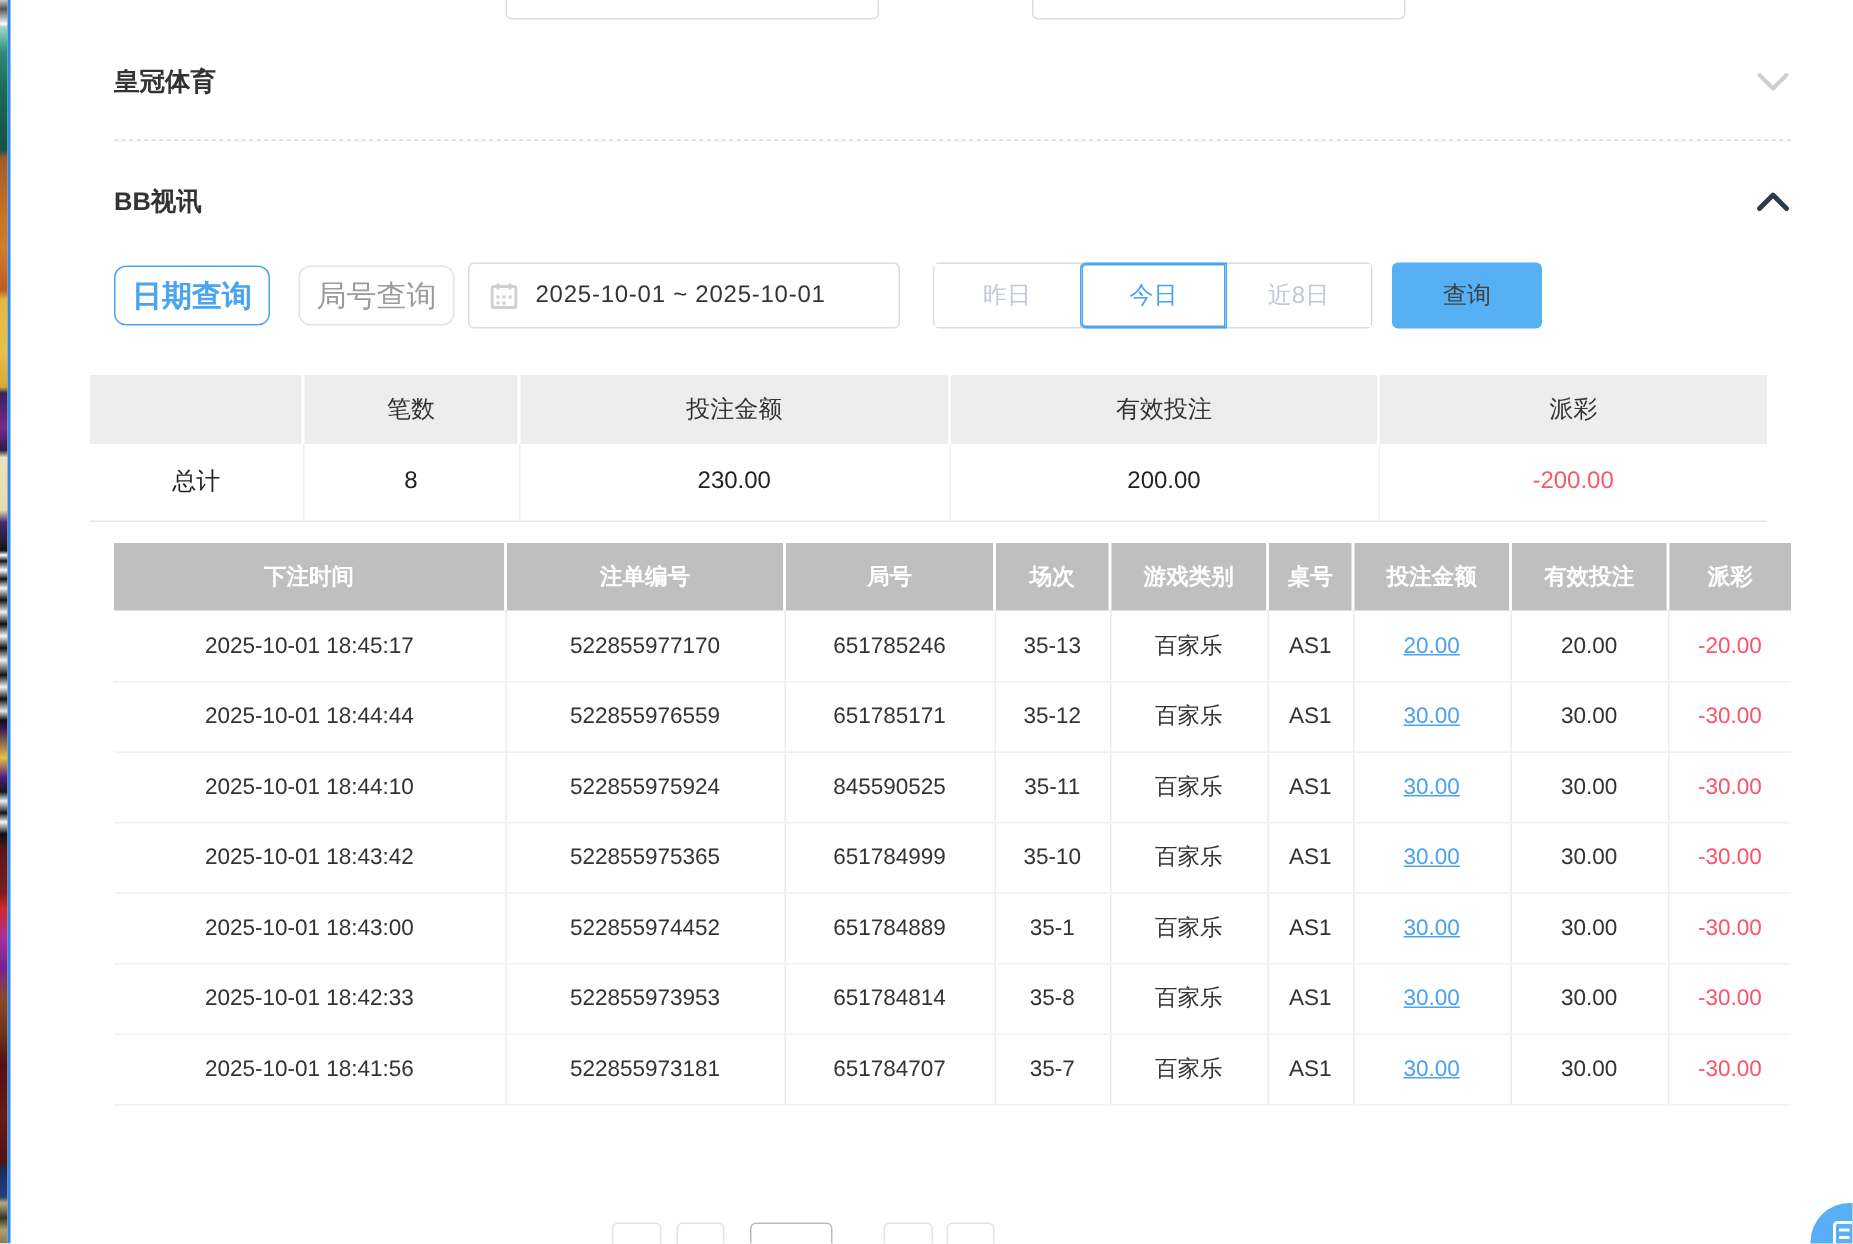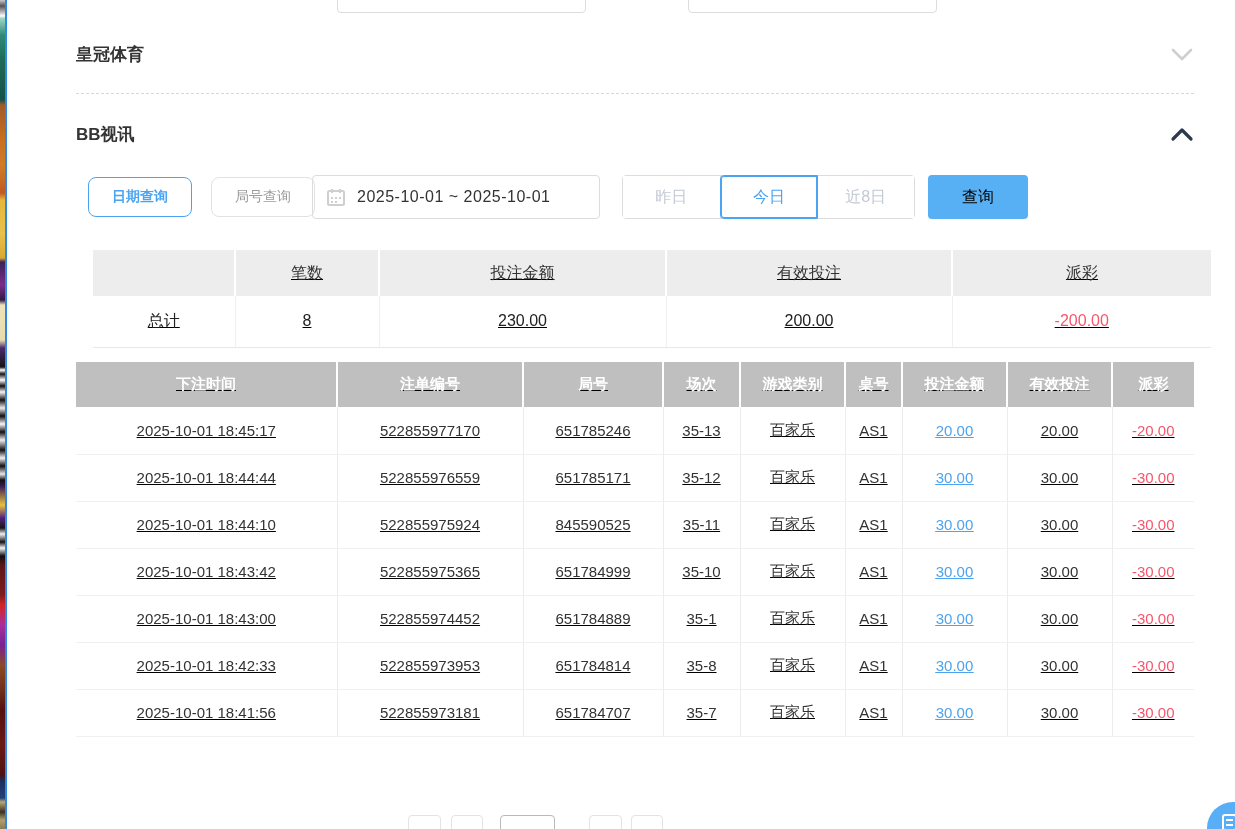--- a/index.html
+++ b/index.html
@@ -40,51 +40,51 @@
     display:flex; justify-content:space-between; align-items:center; }
   .section-header .title{ font-size:17px; font-weight:bold; color:#333; }
   .sports-header{ top:40px; } .bb-header{ top:120px; }
   .dashed-divider{ position:absolute; left:76px; top:93px; width:1118px;
     border-top:1px dashed #d8d8d8; }
 
   
   .filter-bar{ position:absolute; left:76px; top:175px; width:1118px; height:44px; }
   .btn{ display:inline-flex; align-items:center; justify-content:center;
     background:#fff; cursor:pointer; position:absolute; }
-  .btn-pill{ top:2px; height:40px; width:104px; border-radius:8px; font-size:14px;margin-left:12px; }
+  .btn-pill{ top:2px; height:40px; width:104px; border-radius:8px; font-size:20px; }
   .btn-date-query{ left:0; border:1px solid #4aa4f2; color:#4aa4f2; font-weight:bold; }
   .btn-round-query{ left:123px; border:1px solid #e2e2e2; color:#9b9b9b; }
   .date-range{ position:absolute; left:236px; top:0; width:288px; height:44px;
     border:1px solid #dcdcdc; border-radius:4px; display:flex; align-items:center;
     padding:0 14px; cursor:pointer; }
   .date-range .cal{ width:18px; height:18px; margin-right:12px; flex:none; }
   .date-range .val{ font-size:16px; color:#333; letter-spacing:.5px; }
   .segmented{ position:absolute; left:546px; top:0; width:293px; height:44px;
     display:flex; border:1px solid #dcdcdc; border-radius:4px; }
   .segmented .seg{ flex:1; display:flex; align-items:center; justify-content:center;
     font-size:16px; color:#c3c9d4; background:#fff; cursor:pointer;
     border-right:1px solid #dcdcdc; }
   .segmented .seg:last-child{ border-right:none; }
   .segmented .seg.active{ color:#4aa4f2; box-shadow:0 0 0 1px #4aa4f2 inset;
     border:1px solid #4aa4f2; margin:-1px; height:44px; border-radius:4px 0 0 4px;
     background:#fff; z-index:2; }
   .btn-search{ left:852px; top:0; height:44px; width:100px; border-radius:4px;
-    background:#57b0f4; border:none; color:#000000; font-size:16px; }
+    background:#57b0f4; border:none; color:#404040; font-size:16px; }
 
   
   table{ border-collapse:collapse; table-layout:fixed; background:#fff; }
-  .summary-table{ position:absolute; left:93px; top:250px; width:1118px;text-decoration:underline; }
+  .summary-table{ position:absolute; left:60px; top:250px; width:1118px; }
   .summary-table th{ height:46px; background:#ededed; font-weight:400; font-size:16px;
     color:#333; text-align:center; border-left:2px solid #fff; }
   .summary-table th:first-child{ border-left:none; }
   .summary-table td{ height:51px; font-size:16px; color:#222; text-align:center;
     border-bottom:1px solid #e8e8e8; border-left:1px solid #f0f0f0; }
   .summary-table td:first-child{ border-left:none; }
 
-  .detail-table{ position:absolute; left:76px; top:362px; width:1118px;text-decoration:underline; }
+  .detail-table{ position:absolute; left:76px; top:362px; width:1118px; }
   .detail-table th{ height:45px; background:#bfbfbf; color:#fff; font-weight:bold;
     font-size:15px; text-align:center; border-left:2px solid #fff; }
   .detail-table th:first-child{ border-left:none; }
   .detail-table td{ height:47px; font-size:15px; color:#333; text-align:center;
     border-bottom:1px solid #f0f0f0; border-left:1px solid #ececec; }
   .detail-table td:first-child{ border-left:none;margin-top:28px; }
   .link-cell{ color:#4da3ee !important; text-decoration:underline; cursor:pointer; }
   .neg{ color:#f8566c !important; }
 
   

